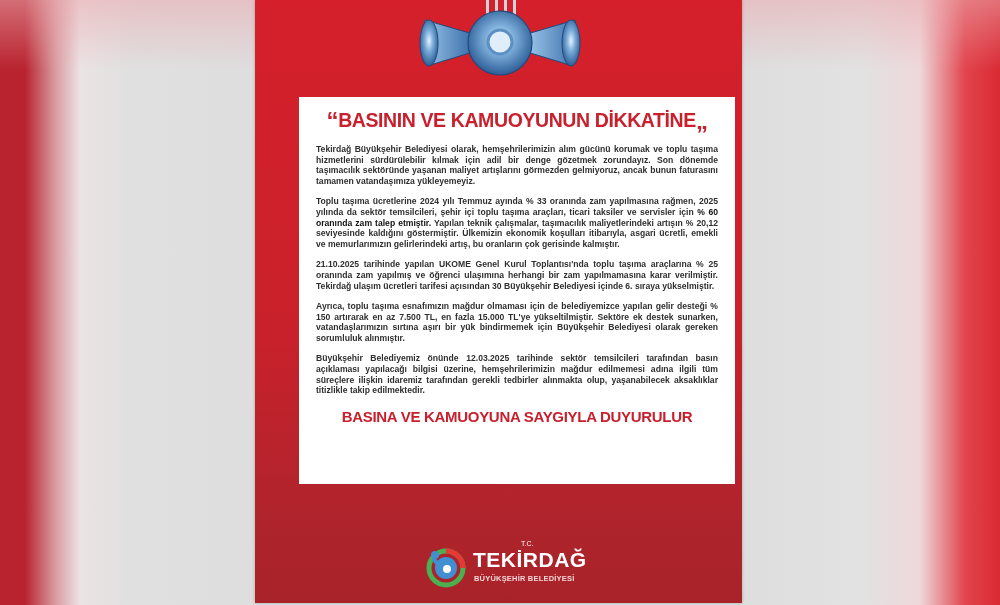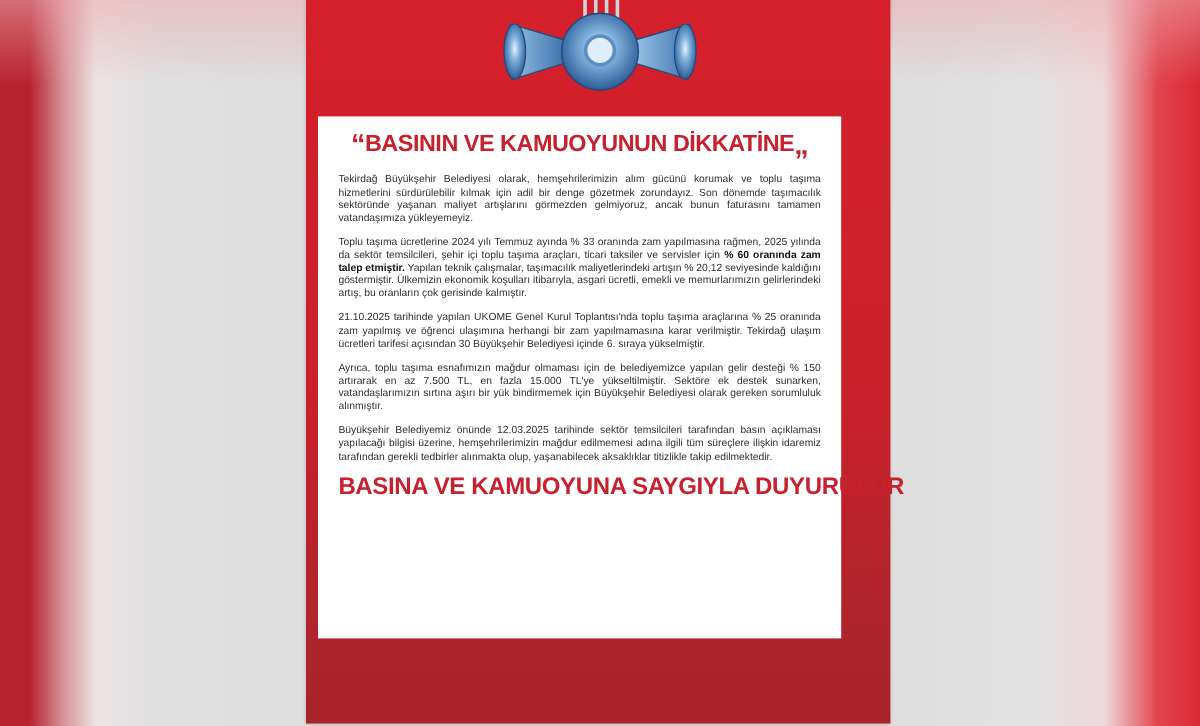--- a/index.html
+++ b/index.html
@@ -12,33 +12,33 @@
     position:absolute; left:0; top:0; width:1000px; height:70px;
     background: linear-gradient(180deg, rgba(235,170,175,0.55), rgba(235,200,202,0));
   }
   .poster {
     position:absolute; left:255px; top:0; width:487px; height:603px;
     background: linear-gradient(180deg, #d5202b 0%, #c9212b 55%, #b0242c 85%, #a82329 100%);
     box-shadow: 0 0 3px rgba(0,0,0,0.25);
   }
   .megaphones { position:absolute; left:160px; top:0; width:170px; height:90px; }
   .card {
-    position:absolute; left:10px; top:97px; width:436px; height:435px;
+    position:absolute; left:44px; top:97px; width:436px; height:387px;
     background:#ffffff; box-sizing:border-box; padding:10px 17px 0 17px;
   }
   .title {
     color:#c8202d; font-weight:bold; font-size:19.5px; letter-spacing:-0.4px;
     text-align:center; margin:0; line-height:26px; white-space:nowrap;
   }
   .title .q { font-size:24px; vertical-align:-2px; }
   .body { margin-top:10px; color:#2f2f2f; font-size:8.6px; line-height:10.7px; text-align:justify; }
-  .body p { margin:0 0 9.5px 0; }
+  .body p { margin:0 0 9.5px 0;font-weight:bold; }
   .body b { color:#111; }
   .closing {
-    color:#c8202d; font-weight:bold; font-size:20px; letter-spacing:-0.3px;
+    color:#c8202d; font-weight:bold; font-size:15px; letter-spacing:-0.3px;
     text-align:center; line-height:22px; white-space:nowrap; margin-top:6px;
   }
   .logo { position:absolute; left:170px; top:540px; width:160px; height:55px; }
   .logo-mark { position:absolute; left:0; top:6px; width:42px; height:42px; }
   .logo-tc { position:absolute; left:96px; top:0px; color:#fff; font-size:7px; }
   .logo-name { position:absolute; left:48px; top:8px; color:#fff; font-weight:bold; font-size:21px; letter-spacing:0.5px; }
   .logo-sub { position:absolute; left:49px; top:34px; color:#f4d6d8; font-size:7.5px; font-weight:bold; letter-spacing:0.2px; white-space:nowrap; }
 </style>
 </head>
 <body>
@@ -80,13 +80,26 @@
       <p>Tekirdağ Büyükşehir Belediyesi olarak, hemşehrilerimizin alım gücünü korumak ve toplu taşıma hizmetlerini sürdürülebilir kılmak için adil bir denge gözetmek zorundayız. Son dönemde taşımacılık sektöründe yaşanan maliyet artışlarını görmezden gelmiyoruz, ancak bunun faturasını tamamen vatandaşımıza yükleyemeyiz.</p>
       <p><span>Toplu taşıma ücretlerine 2024 yılı Temmuz ayında % 33 oranında zam yapılmasına rağmen, 2025 yılında da sektör temsilcileri, şehir içi toplu taşıma araçları, ticari taksiler ve servisler için </span><b>% 60 oranında zam talep etmiştir.</b><span> Yapılan teknik çalışmalar, taşımacılık maliyetlerindeki artışın % 20,12 seviyesinde kaldığını göstermiştir. Ülkemizin ekonomik koşulları itibarıyla, asgari ücretli, emekli ve memurlarımızın gelirlerindeki artış, bu oranların çok gerisinde kalmıştır.</span></p>
       <p>21.10.2025 tarihinde yapılan UKOME Genel Kurul Toplantısı'nda toplu taşıma araçlarına % 25 oranında zam yapılmış ve öğrenci ulaşımına herhangi bir zam yapılmamasına karar verilmiştir. Tekirdağ ulaşım ücretleri tarifesi açısından 30 Büyükşehir Belediyesi içinde 6. sıraya yükselmiştir.</p>
       <p>Ayrıca, toplu taşıma esnafımızın mağdur olmaması için de belediyemizce yapılan gelir desteği % 150 artırarak en az 7.500 TL, en fazla 15.000 TL'ye yükseltilmiştir. Sektöre ek destek sunarken, vatandaşlarımızın sırtına aşırı bir yük bindirmemek için Büyükşehir Belediyesi olarak gereken sorumluluk alınmıştır.</p>
       <p>Büyükşehir Belediyemiz önünde 12.03.2025 tarihinde sektör temsilcileri tarafından basın açıklaması yapılacağı bilgisi üzerine, hemşehrilerimizin mağdur edilmemesi adına ilgili tüm süreçlere ilişkin idaremiz tarafından gerekli tedbirler alınmakta olup, yaşanabilecek aksaklıklar titizlikle takip edilmektedir.</p>
     </div>
 
     <div class="closing">BASINA VE KAMUOYUNA SAYGIYLA DUYURULUR</div>
   </div>
 
+  <div class="logo">
+    <svg class="logo-mark" viewBox="0 0 42 42">
+      <circle cx="21" cy="22" r="17" fill="none" stroke="#4caf50" stroke-width="5"></circle>
+      <path d="M21 5 A17 17 0 0 1 38 22" fill="none" stroke="#e53935" stroke-width="5"></path>
+      <circle cx="21" cy="22" r="11" fill="#3f8fd2"></circle>
+      <circle cx="22" cy="23" r="4" fill="#ffffff"></circle>
+      <circle cx="10" cy="9" r="4" fill="#3f8fd2"></circle>
+      <path d="M8 12 L14 20" stroke="#3f8fd2" stroke-width="4"></path>
+    </svg>
+    <div class="logo-tc">T.C.</div>
+    <div class="logo-name">TEKİRDAĞ</div>
+    <div class="logo-sub">BÜYÜKŞEHİR BELEDİYESİ</div>
+  </div>
 </div>
 
 </body></html>

